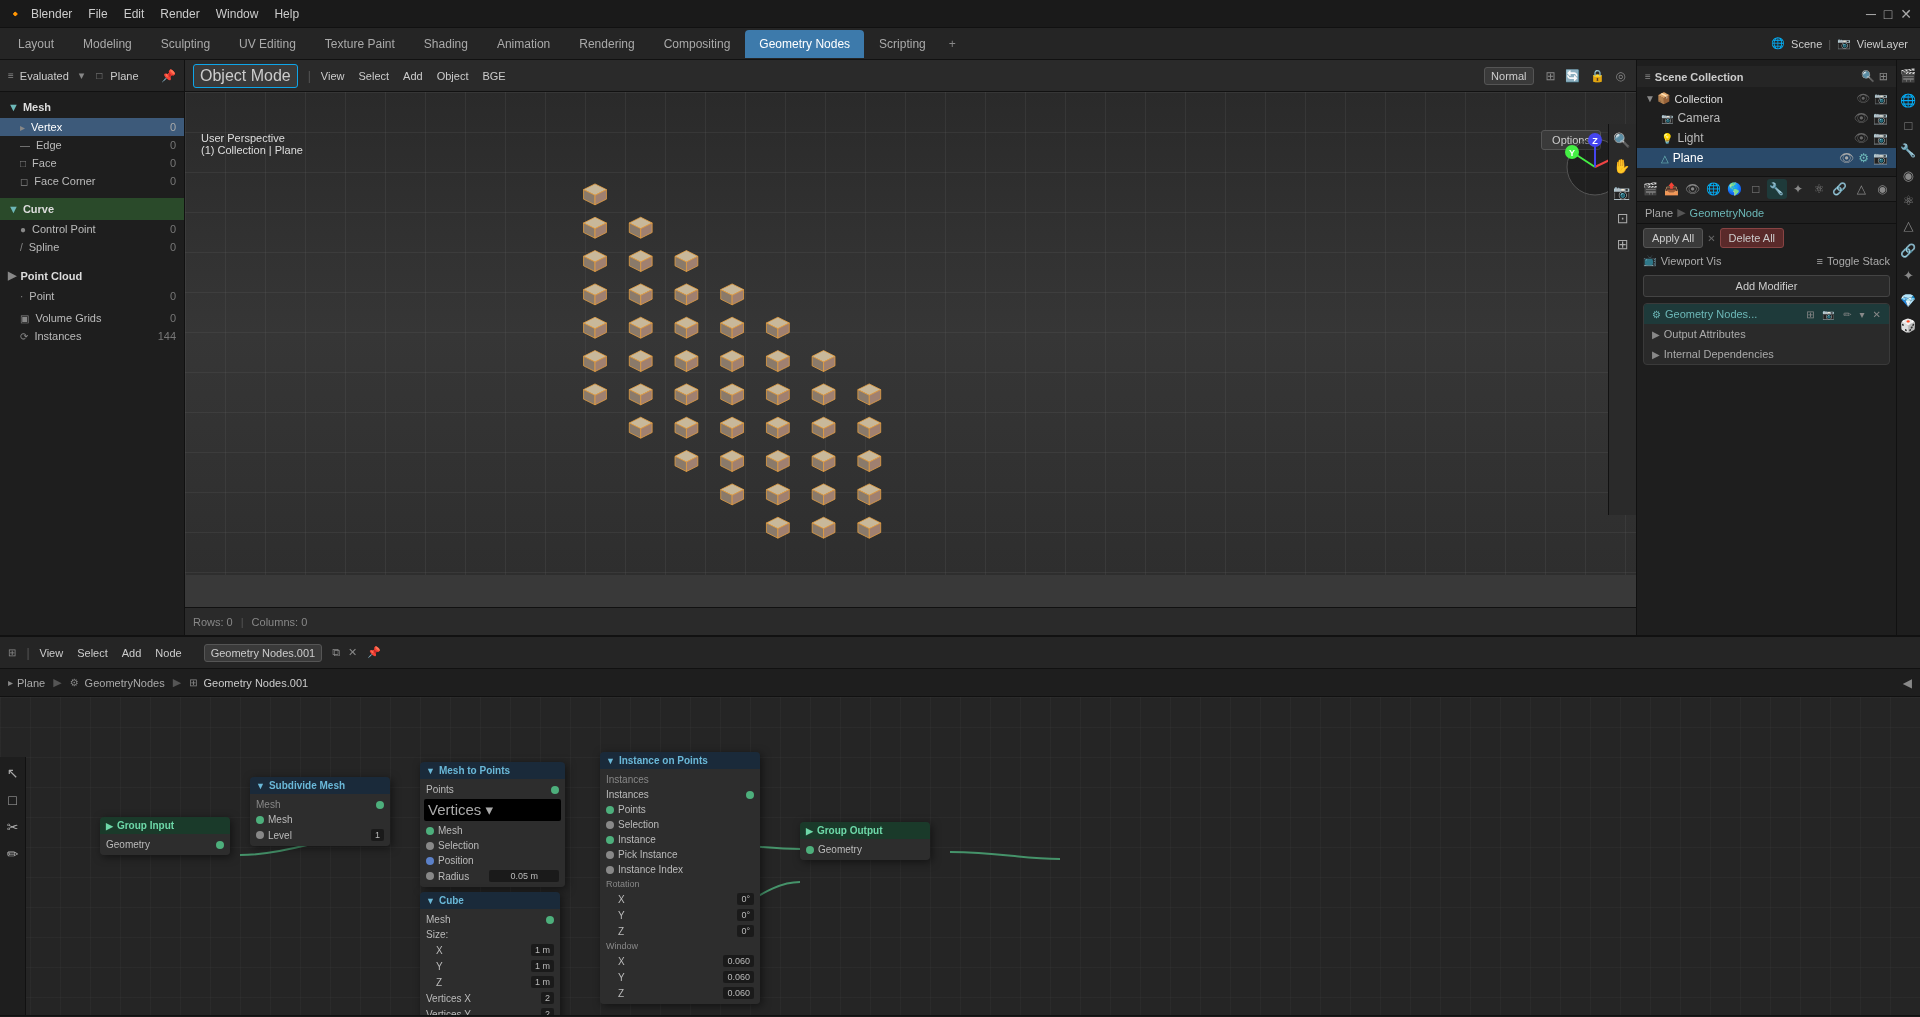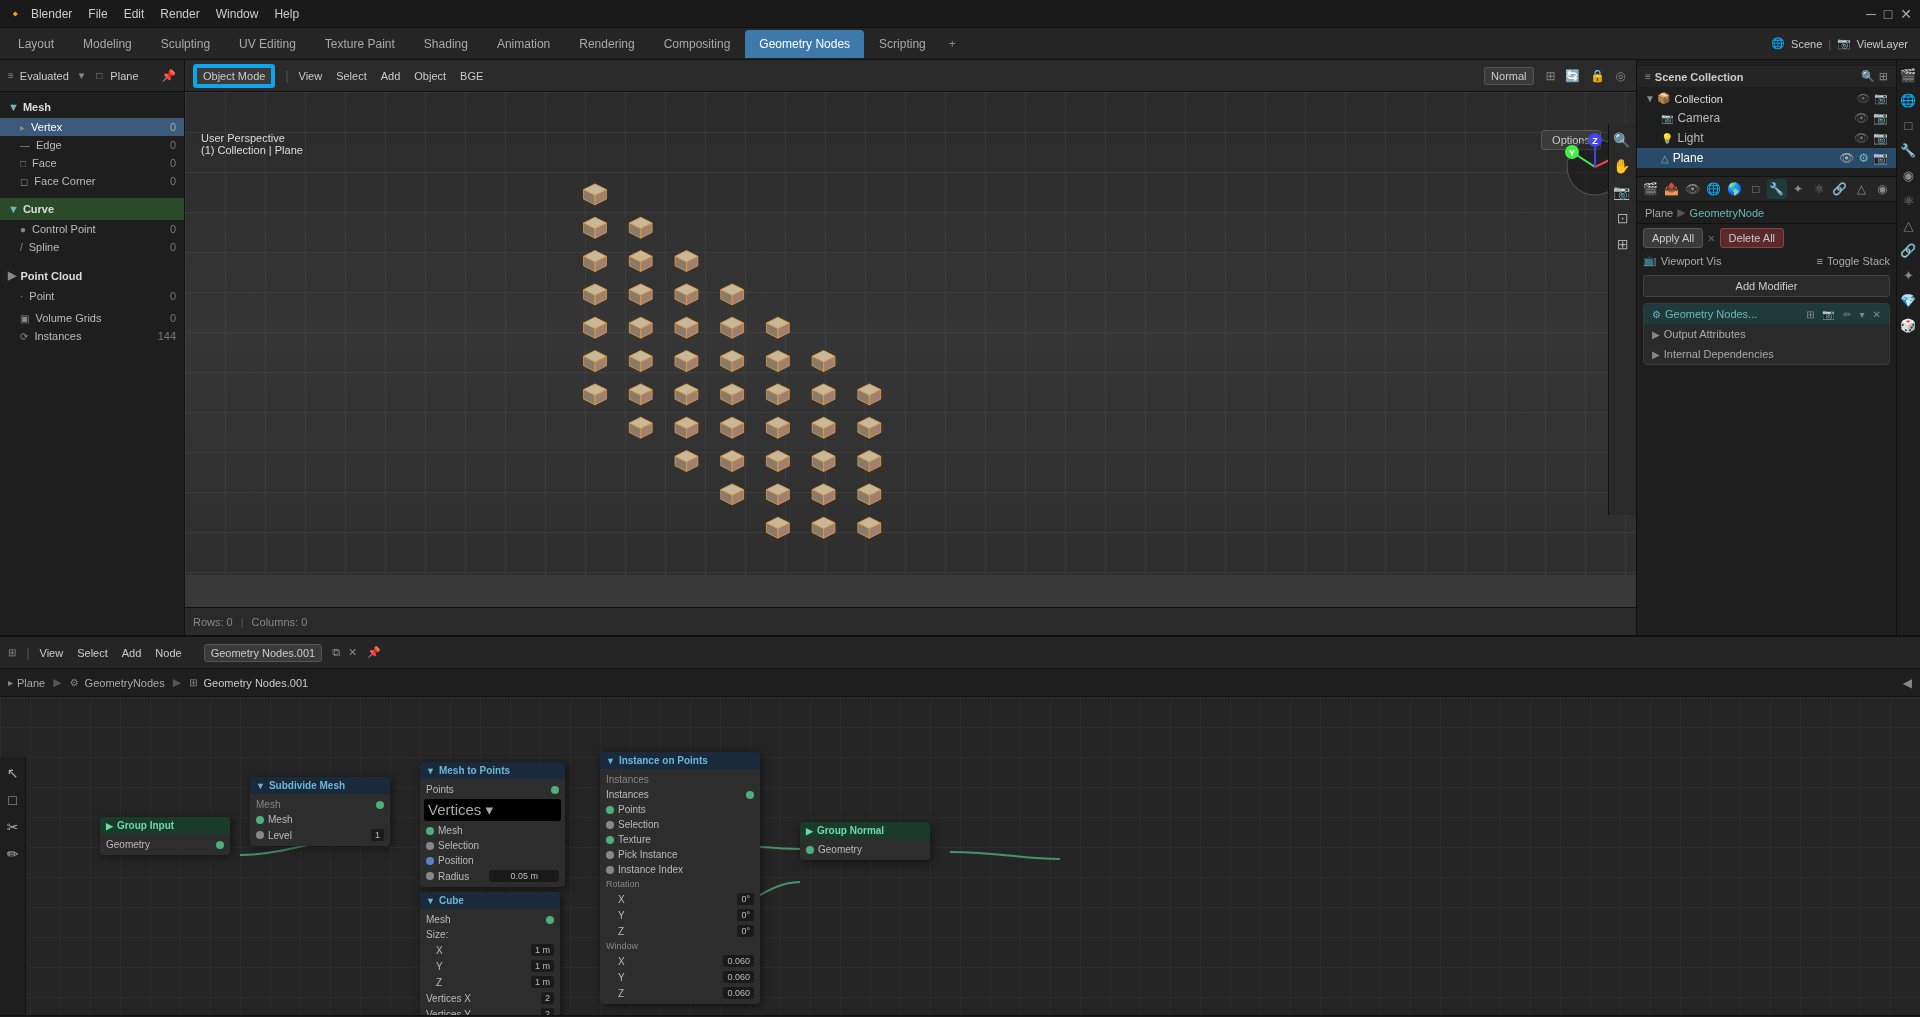--- a/index.html
+++ b/index.html
@@ -582,21 +582,21 @@
     <div class="mesh-item">
       <span class="item-icon">⟳</span>
       <span>Instances</span>
       <span class="item-count">144</span>
     </div>
   </div>
 
   <div id="viewport-area">
 
     <div id="viewport-toolbar">
-      <span style="font-size:11px;background:#3a3a3a;border:4px solid #0ea5e9;border-radius:3px;padding:2px 6px;cursor:pointer;text-align:center;">Object Mode</span>
+      <span style="font-size:16px;background:#3a3a3a;border:1px solid #0ea5e9;border-radius:3px;padding:2px 6px;cursor:pointer;text-align:center;">Object Mode</span>
       <span style="color:#555;margin:0 4px;">|</span>
       <span style="font-size:11px;cursor:pointer;color:#ccc;">View</span>
       <span style="font-size:11px;cursor:pointer;color:#ccc;margin-left:8px;">Select</span>
       <span style="font-size:11px;cursor:pointer;color:#ccc;margin-left:8px;">Add</span>
       <span style="font-size:11px;cursor:pointer;color:#ccc;margin-left:8px;">Object</span>
       <span style="font-size:11px;cursor:pointer;color:#ccc;margin-left:8px;">BGE</span>
       <span style="margin-left:auto;"></span>
 
       <span style="font-size:11px;background:#3a3a3a;border:1px solid #555;border-radius:3px;padding:2px 6px;cursor:pointer;margin-right:4px;">Normal</span>
 
@@ -1089,21 +1089,21 @@
         <div class="node-row">
           <span class="socket socket-green"></span>
           <span>Points</span>
         </div>
         <div class="node-row">
           <span class="socket socket-gray"></span>
           <span>Selection</span>
         </div>
         <div class="node-row">
           <span class="socket socket-green"></span>
-          <span>Texture</span>
+          <span>Instance</span>
         </div>
         <div class="node-row">
           <span class="socket socket-gray"></span>
           <span>Pick Instance</span>
         </div>
         <div class="node-row">
           <span class="socket socket-gray"></span>
           <span>Instance Index</span>
         </div>
         <div class="node-row">
@@ -1172,21 +1172,21 @@
           <span>Vertices Y</span>
           <span style="margin-left:auto;background:#1a1a1a;padding:1px 4px;border-radius:2px;font-size:9px;">2</span>
         </div>
 
       </div>
     </div>
 
     <div class="node-box" style="left:800px;top:125px;width:130px;">
       <div class="node-header" style="background:#1a3a2a;color:#6dd8a8;">
         <span style="font-size:9px;">▶</span>
-        <span>Group Normal</span>
+        <span>Group Output</span>
       </div>
       <div class="node-body">
         <div class="node-row">
           <span class="socket socket-green"></span>
           <span>Geometry</span>
         </div>
       </div>
     </div>
 
   </div>

